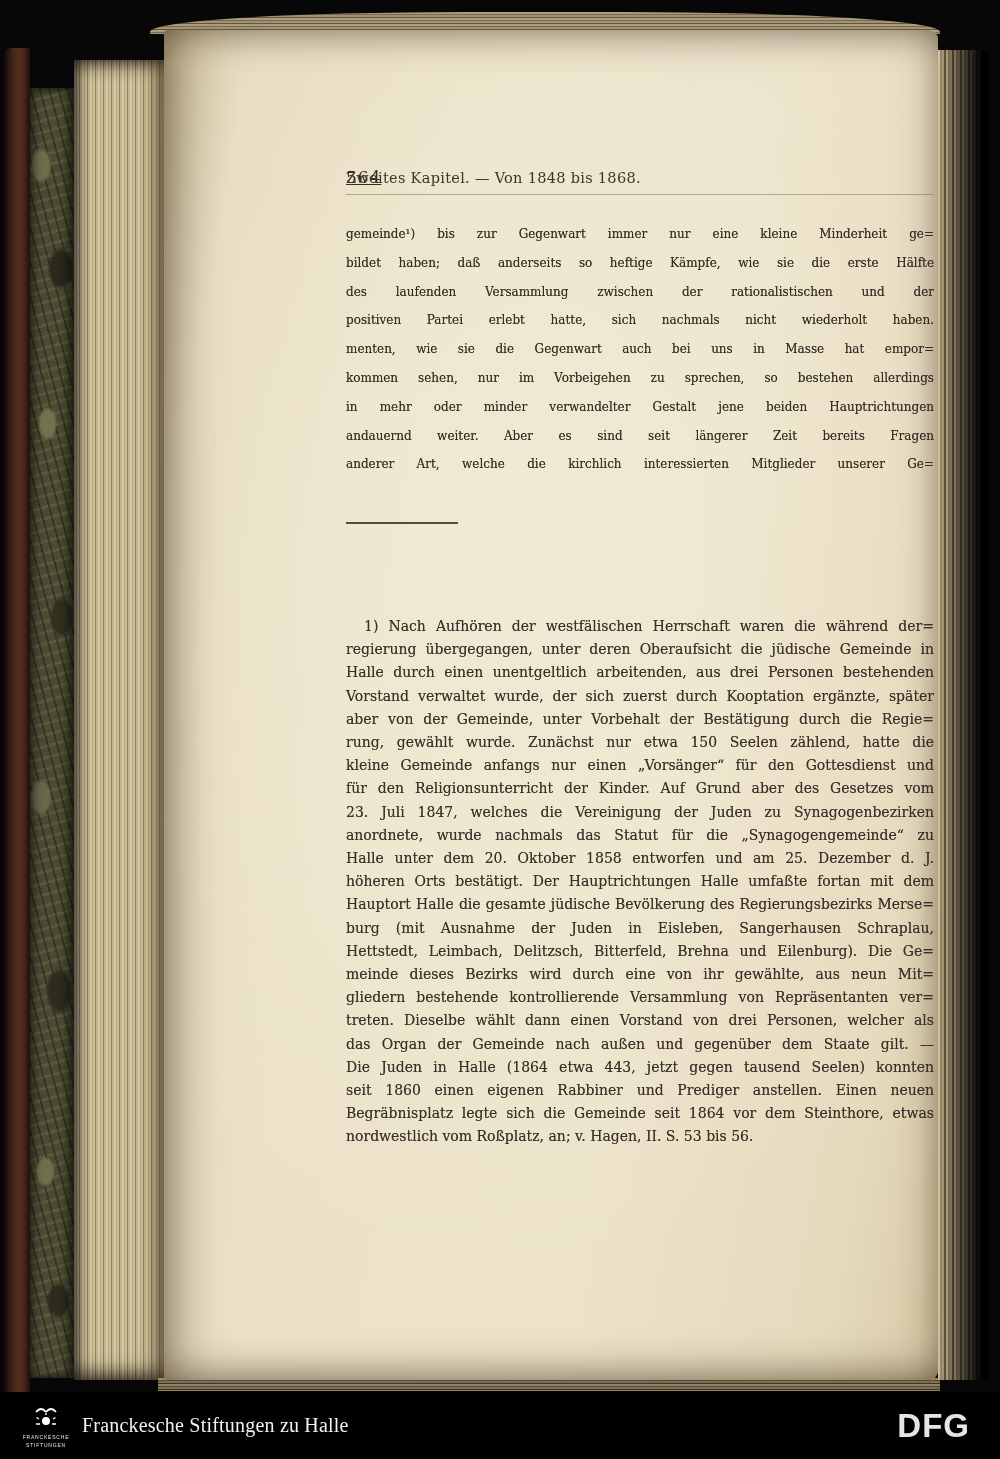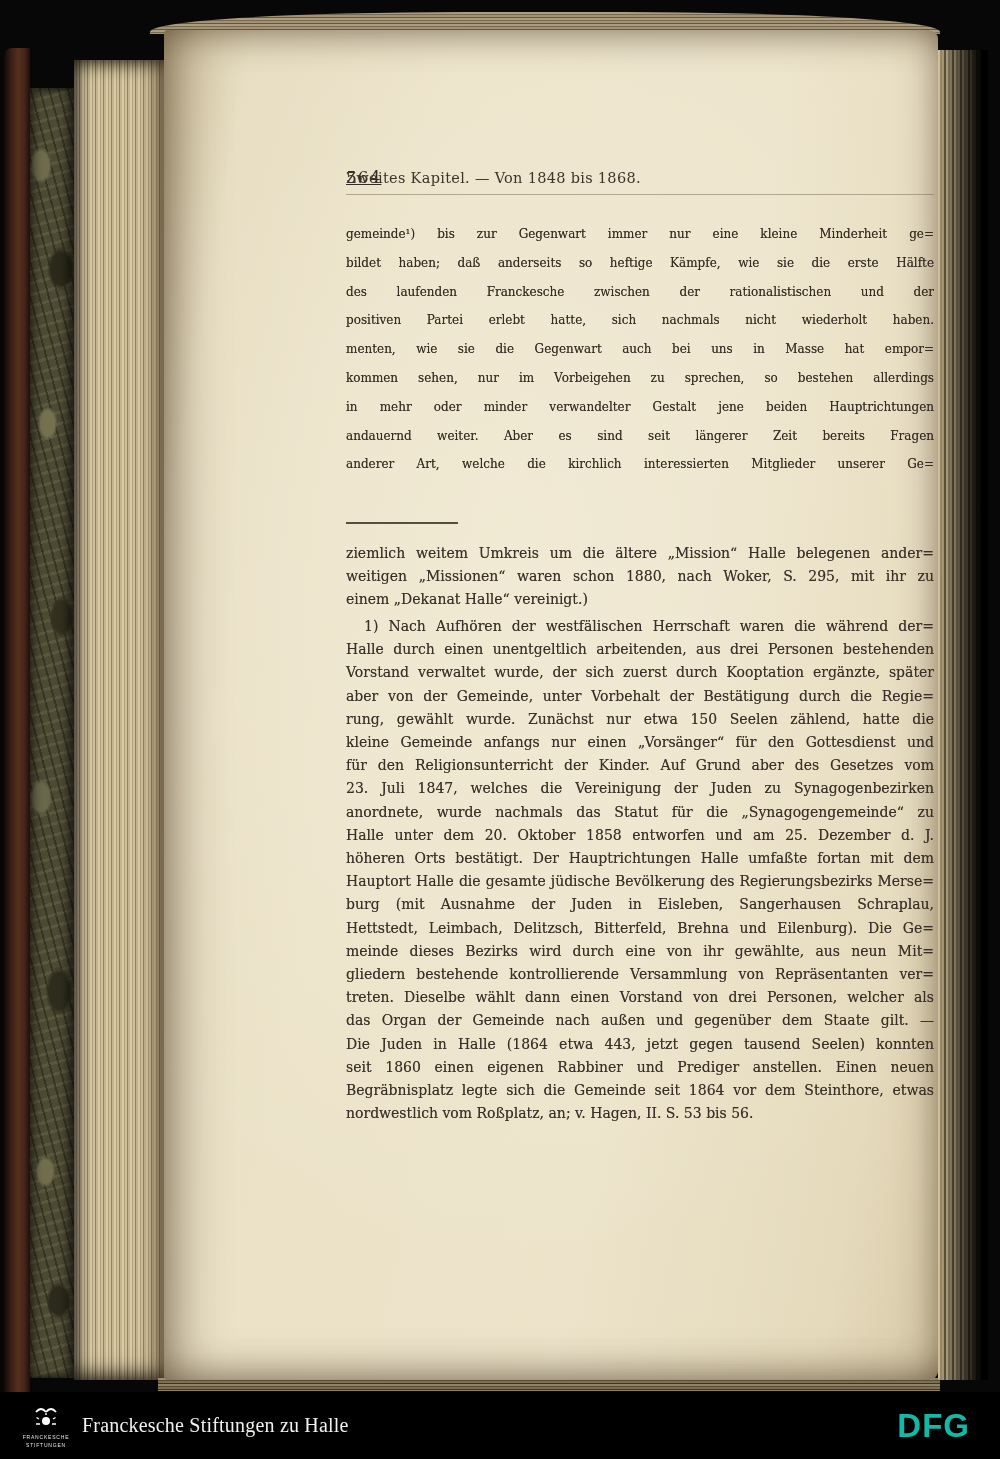--- a/index.html
+++ b/index.html
@@ -133,39 +133,35 @@
   <div class="edges-bottom"></div>
 
   <div class="page">
     <div class="pagenum">564</div>
     <div class="runhead">Zweites Kapitel. — Von 1848 bis 1868.</div>
     <div class="headrule"></div>
 
     <div class="textblock body-block">
         <div class="tline">gemeinde¹) bis zur Gegenwart immer nur eine kleine Minderheit ge=</div>
         <div class="tline">bildet haben; daß anderseits so heftige Kämpfe, wie sie die erste Hälfte</div>
-        <div class="tline">des laufenden Franckesche zwischen der rationalistischen und der</div>
+        <div class="tline">des laufenden Versammlung zwischen der rationalistischen und der</div>
         <div class="tline">positiven Partei erlebt hatte, sich nachmals nicht wiederholt haben.</div>
         <div class="tline">menten, wie sie die Gegenwart auch bei uns in Masse hat empor=</div>
         <div class="tline">kommen sehen, nur im Vorbeigehen zu sprechen, so bestehen allerdings</div>
         <div class="tline">in mehr oder minder verwandelter Gestalt jene beiden Hauptrichtungen</div>
         <div class="tline">andauernd weiter.  Aber es sind seit längerer Zeit bereits Fragen</div>
         <div class="tline">anderer Art, welche die kirchlich interessierten Mitglieder unserer Ge=</div>
       </div>
 
     <div class="fnrule"></div>
 
-    <div class="textblock fncont last-flush">
-        <div class="tline">ziemlich weitem Umkreis um die ältere „Mission“ Halle belegenen ander=</div>
-        <div class="tline">weitigen „Missionen“ waren schon 1880, nach Woker, S. 295, mit ihr zu</div>
-        <div class="tline">einem „Dekanat Halle“ vereinigt.)</div>
-      </div>
 
     <div class="textblock fnone last-flush indent-first">
         <div class="tline">1) Nach Aufhören der westfälischen Herrschaft waren die während der=</div>
+        <div class="tline">regierung übergegangen, unter deren Oberaufsicht die jüdische Gemeinde in</div>
         <div class="tline">Halle durch einen unentgeltlich arbeitenden, aus drei Personen bestehenden</div>
         <div class="tline">Vorstand verwaltet wurde, der sich zuerst durch Kooptation ergänzte, später</div>
         <div class="tline">aber von der Gemeinde, unter Vorbehalt der Bestätigung durch die Regie=</div>
         <div class="tline">rung, gewählt wurde.  Zunächst nur etwa 150 Seelen zählend, hatte die</div>
         <div class="tline">kleine Gemeinde anfangs nur einen „Vorsänger“ für den Gottesdienst und</div>
         <div class="tline">für den Religionsunterricht der Kinder.  Auf Grund aber des Gesetzes vom</div>
         <div class="tline">23. Juli 1847, welches die Vereinigung der Juden zu Synagogenbezirken</div>
         <div class="tline">anordnete, wurde nachmals das Statut für die „Synagogengemeinde“ zu</div>
         <div class="tline">Halle unter dem 20. Oktober 1858 entworfen und am 25. Dezember d. J.</div>
         <div class="tline">höheren Orts bestätigt.  Der Hauptrichtungen Halle umfaßte fortan mit dem</div>
@@ -190,16 +186,16 @@
           <path d="M3 8 Q8 2 13 8 M13 8 Q18 2 23 8" stroke="#ffffff" stroke-width="1.8" fill="none"></path>
           <circle cx="13" cy="17" r="4" fill="#ffffff"></circle>
           <path d="M13 11v-2 M6 15l-2.5-1.5 M20 15l2.5-1.5 M7 20H3 M19 20h4" stroke="#ffffff" stroke-width="1.4"></path>
         </svg>
       </span>
       <div class="logo-caption">FRANCKESCHE</div>
       <div class="logo-caption">STIFTUNGEN</div>
     </div>
     <div class="library-name">Franckesche Stiftungen zu Halle</div>
     <div class="spacer"></div>
-    <div class="dfg-logo" style="color: #14b8a6;">DFG</div>
+    <div class="dfg-logo" style="color: #e5e5e5;">DFG</div>
   </div>
 
 </div>
 
 </body></html>

